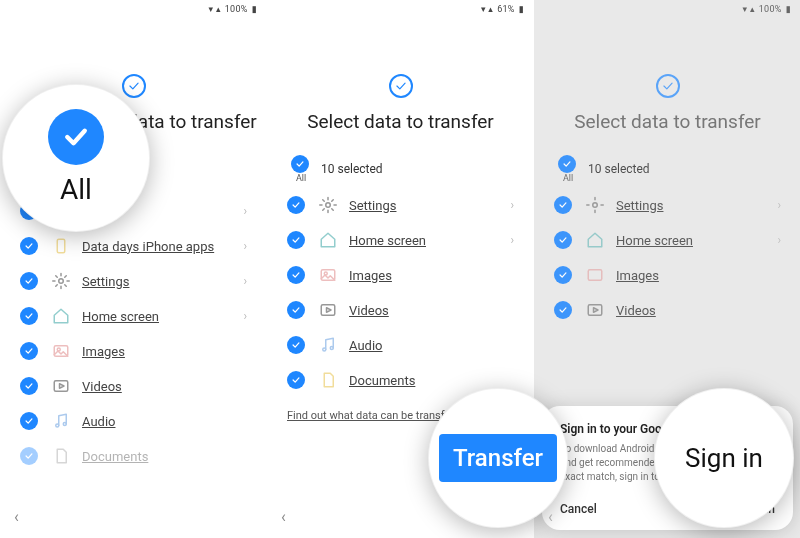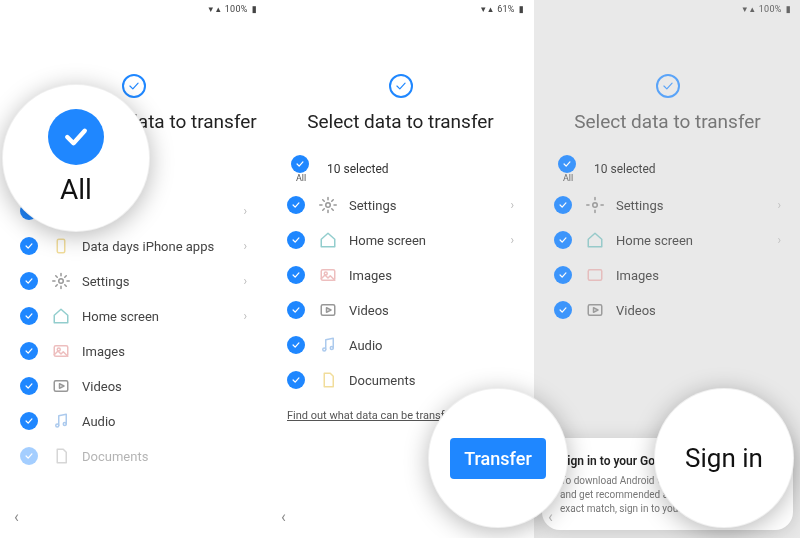--- a/index.html
+++ b/index.html
@@ -12,43 +12,43 @@
   .statusbar span { letter-spacing: .3px; }
   .header-check { display:flex; justify-content:center; margin-top: 56px; }
   .phone.left .header-check { margin-top: 56px; }
   .header-check-circ { width: 24px; height: 24px; border: 2px solid #1f87ff; border-radius: 50%; display:flex; align-items:center; justify-content:center; }
   .header-check-circ svg { width: 14px; height: 14px; stroke: #1f87ff; }
   .title { text-align:center; font-size: 19px; color:#222; margin-top: 12px; font-weight: 400; }
   .content { padding: 18px 12px 0 12px; }
   .select-all-row { display:flex; align-items:center; gap:8px; padding: 4px 8px; font-size:10px; color:#555; }
   .lbl-all { font-size:9px; color:#555; display:block; margin-left:2px; }
   .select-all-block { display:flex; flex-direction:column; align-items:center; width:26px; }
-  .sel-count { font-size:12px; color:#333; margin-left:6px; }
+  .sel-count { font-size:12px; color:#333; }
   .row { display:flex; align-items:center; padding: 8px 8px; font-size: 13px; color:#444; border-top:1px solid transparent; }
   .check { width:18px; height:18px; border-radius:50%; background:#1f87ff; margin-right:14px; display:flex; align-items:center; justify-content:center; flex-shrink:0; }
   .check svg { width:10px; height:10px; stroke:#fff; stroke-width:3; }
   .row .icon { width:18px; height:18px; margin-right:12px; opacity:.55; display:flex; align-items:center; justify-content:center; flex-shrink:0; }
-  .row .label { flex:1; }
+  .row .label { flex:1;text-decoration:underline; }
   .row .sub { font-size:9px; color:#aaa; display:block; }
   .chev { color:#bbb; font-size:12px; }
   .footer-nav { position:absolute; bottom:12px; left:14px; color:#888; font-size:16px; }
   .link-text { font-size:11px; color:#555; text-decoration: underline; padding: 6px 8px; margin-top:6px; }
   
   .popup { position:absolute; left:8px; right:8px; bottom:8px; background:#fff; border-radius:18px; padding:16px 18px 14px 18px; box-shadow: 0 2px 20px rgba(0,0,0,.15); }
   .popup-title { font-size:12px; font-weight:600; color:#222; margin-bottom:6px; }
   .popup-body { font-size:10px; color:#777; line-height:1.4; }
   .popup-actions { display:flex; justify-content:space-between; margin-top:18px; font-size:12px; color:#333; font-weight:500; }
   
   .mag { position:absolute; border-radius:50%; background:#fff; box-shadow: 0 4px 24px rgba(0,0,0,.28); border:1px solid rgba(0,0,0,.06); display:flex; align-items:center; justify-content:center; overflow:hidden; }
   .mag1 { top:84px; left:2px; width:148px; height:148px; flex-direction:column; }
   .mag1 .big-check { width:56px; height:56px; border-radius:50%; background:#1f87ff; display:flex; align-items:center; justify-content:center; margin-top:-2px; }
   .mag1 .big-check svg { width:30px; height:30px; stroke:#fff; stroke-width:3.5; }
   .mag1 .big-all { font-size:28px; color:#111; margin-top:8px; font-weight:400; }
   .mag2 { bottom:10px; left:428px; width:140px; height:140px; }
-  .mag2 .chip { background:#1f87ff; color:#fff; font-size:18px; font-weight:500; border-radius:4px; padding:10px 14px; }
+  .mag2 .chip { background:#1f87ff; color:#fff; font-size:24px; font-weight:500; border-radius:4px; padding:10px 14px; }
   .mag3 { bottom:10px; right:6px; width:140px; height:140px; }
   .mag3 .txt { font-size:26px; color:#111; font-weight:400; }
   
   svg { fill:none; stroke:currentColor; stroke-width:2; stroke-linecap:round; stroke-linejoin:round; }
 </style>
 </head>
 <body>
 
 <div class="stage">
 
@@ -399,20 +399,24 @@
               <rect x="3" y="5" width="18" height="14" rx="2"></rect>
               <polygon points="10 9 16 12 10 15"></polygon>
             </svg>
           </div>
         <div class="label">Videos</div>
       </div>
     </div>
     <div class="popup">
       <div class="popup-title">Sign in to your Google account?</div>
       <div class="popup-body">To download Android versions of your iOS apps and get recommended apps when there's no exact match, sign in to your account.</div>
+      <div class="popup-actions">
+        <span>Cancel</span>
+        <span>Sign in</span>
+      </div>
     </div>
     <div class="footer-nav" style="color:#bbb">‹</div>
   </div>
 
   <div class="mag mag1">
     <div class="big-check">
         <svg viewBox="0 0 24 24">
           <polyline points="5 12 10 17 19 7"></polyline>
         </svg>
       </div>

